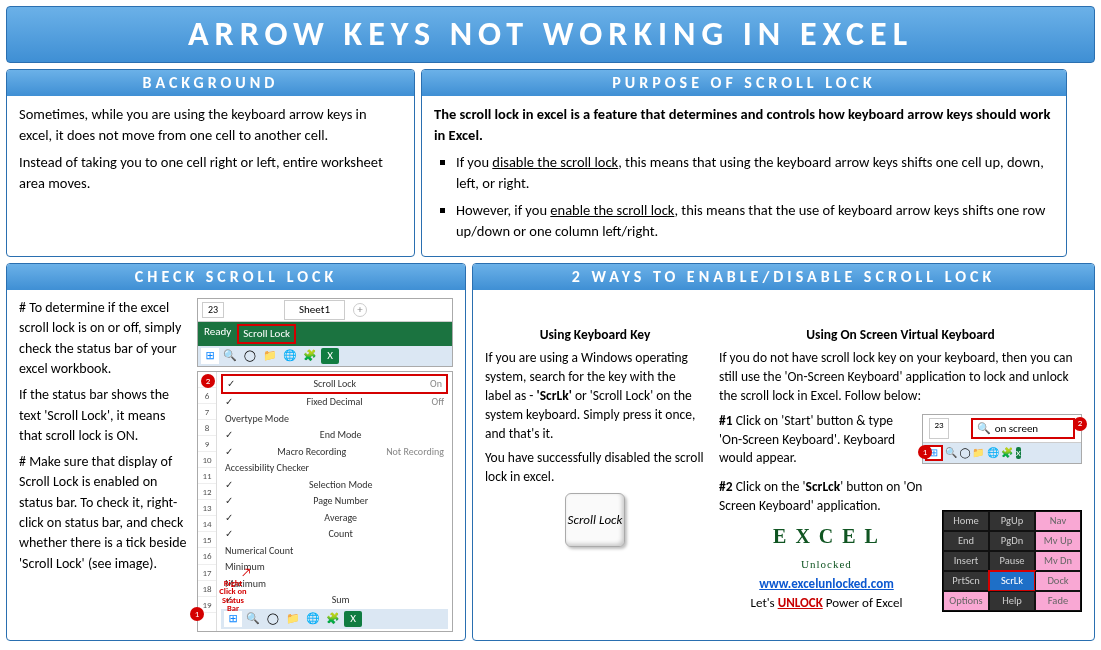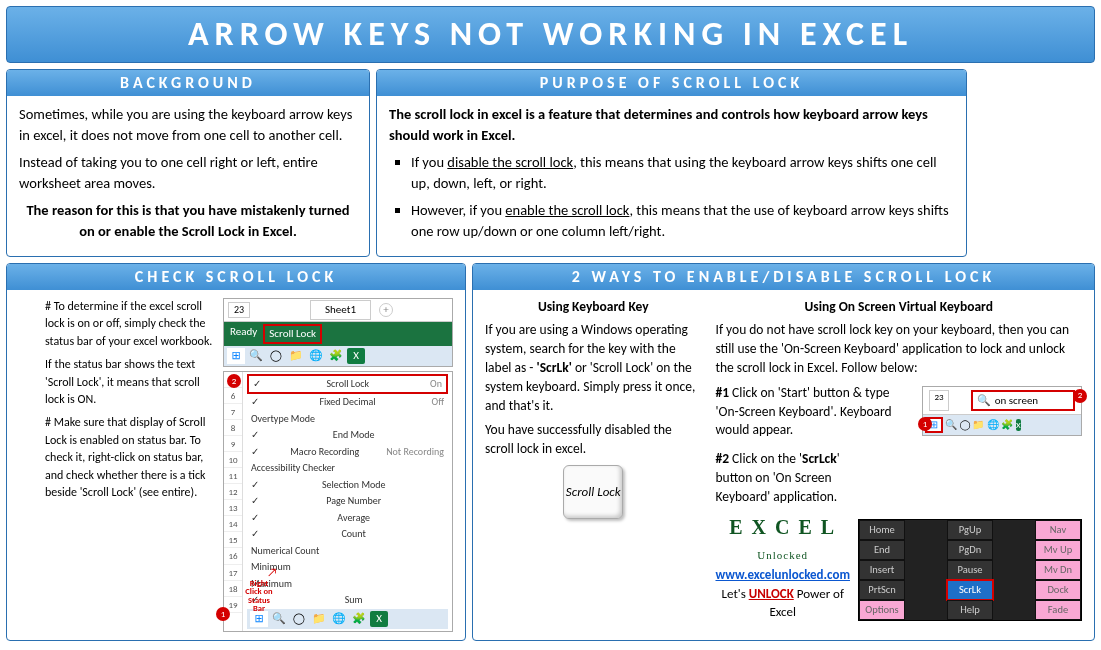--- a/index.html
+++ b/index.html
@@ -35,28 +35,28 @@
 }
 .col-body { padding: 8px 12px; font-size: 14.5px; line-height: 1.45; }
 .col-body p { margin-bottom: 6px; }
 .center-bold { font-weight: bold; text-align: center; }
 .bold { font-weight: bold; }
 .under { text-decoration: underline; }
 ul.sq { list-style: square; padding-left: 22px; }
 ul.sq li { margin-bottom: 6px; }
 
 
-#background { width: 364px; }
-#purpose { width: 591px; }
+#background { width: 409px; }
+#purpose { width: 646px; }
 #check { width: 460px; }
 #ways { width: 623px; }
 
 
 .check-flex { display:flex; gap:8px; }
-.check-text { width: 170px; font-size: 12px; margin-left: 26px; }
+.check-text { width: 170px; font-size: 14px; }
 .check-imgs { flex:1; display:flex; flex-direction:column; gap:4px; }
 
 
 .statusbar {
   border:1px solid #aaa; font-size:11px; background:#f5f5f5;
 }
 .statusbar .tabrow { display:flex; align-items:center; padding:1px 4px; background:#fff; border-bottom:1px solid #ccc;}
 .statusbar .cellnum { border:1px solid #ccc; width:22px; text-align:center; font-size:10px; margin-right:60px;}
 .statusbar .sheet { border:1px solid #ccc; padding:1px 14px; font-size:11px; background:#fff;}
 .statusbar .plus { margin-left:8px; color:#888; border:1px solid #ccc; border-radius:50%; width:14px; height:14px; line-height:12px; text-align:center; font-size:11px;}
@@ -75,41 +75,41 @@
 .ctxmenu { flex:1; padding:2px 4px; position:relative;}
 .ctxmenu .item { display:flex; justify-content:space-between; padding:1px 4px; color:#333;}
 .ctxmenu .tick::before { content:"✓"; color:#333; margin-right:4px;}
 .ctxmenu .hl { border:2px solid #d40000;}
 .badge { position:absolute; width:14px; height:14px; background:#d40000; color:#fff; border-radius:50%; font-size:9px; display:flex; align-items:center; justify-content:center;}
 .rc-label { position:absolute; bottom:18px; left:1px; color:#d40000; font-size:8.5px; font-weight:bold; line-height:1; text-align:center; width:30px;}
 .arrow-up { position:absolute; bottom:50px; left:24px; color:#d40000; font-size:12px;}
 
 
 .ways-flex { display:flex; gap:14px;}
-.ways-col { font-size:13.5px; line-height:1.4;}
+.ways-col { font-size:13.5px; line-height:1.4;margin-top:28px;}
 .ways-left { width: 220px;}
 .ways-right { flex:1;}
 .ways-title { font-weight:bold; text-align:center; margin-bottom:4px;}
 .keycap {
   width:60px; height:54px; border:1px solid #aaa; border-radius:6px;
   box-shadow: inset -2px -2px 4px rgba(0,0,0,.2), 2px 2px 3px rgba(0,0,0,.25);
   display:flex; align-items:center; justify-content:center;
   font-style:italic; font-size:13px; margin:6px auto 0; text-align:center; line-height:1.05; background:#fafafa;
 }
 
 .search-mock { border:1px solid #aaa; background:#f5f5f5; font-size:10px; margin-top:2px;}
 .search-mock .top { display:flex; justify-content:flex-end; padding:3px 6px; background:#fff; border-bottom:1px solid #ccc; position:relative;}
 .search-mock .sbox { border:2px solid #d40000; padding:1px 4px; display:flex; align-items:center; gap:4px; font-size:11px; width:104px;}
 .search-mock .b2 { position:absolute; right:-6px; top:2px;}
 .search-mock .tb { display:flex; align-items:center; gap:2px; padding:2px; background:#dbe7f3; position:relative;}
 .search-mock .b1 { position:absolute; left:-5px; top:2px;}
 
 
 .osk { background:#222; color:#ccc; font-size:10.5px; border:1px solid #000; }
-.osk .r { display:flex;gap:42px;}
+.osk .r { display:flex;}
 .osk .k { width:46px; height:20px; display:flex; align-items:center; justify-content:center; border:1px solid #111; background:#333;}
 .osk .dim { color:#666; background:#f9a8d4;}
 .osk .scrlk { background:#1e6fc7; color:#fff; outline:2px solid #d40000; outline-offset:-1px;}
 
 .logo { text-align:center; font-family: "Times New Roman", serif; font-size:18px; color:#105522; letter-spacing:2px;}
 .logo .greenX { color:#105522; font-weight:bold; font-size:20px;}
 .link { color:#0b57d0; text-align:center; font-size:13px; font-weight:bold; text-decoration:underline; display:block;}
 .tagline { text-align:center; font-size:13px;}
 .tagline .unlock { color:#c80000; font-weight:bold; text-decoration:underline;}
 </style>
@@ -117,21 +117,20 @@
 <body>
 
 <div class="main-title">ARROW KEYS NOT WORKING IN EXCEL</div>
 
 <div class="row">
   <div class="col" id="background">
     <div class="col-header">BACKGROUND</div>
     <div class="col-body">
       <p>Sometimes, while you are using the keyboard arrow keys in excel, it does not move from one cell to another cell.</p>
       <p>Instead of taking you to one cell right or left, entire worksheet area moves.</p>
-      <p class="center-bold">The reason for this is that you have mistakenly turned on or enable the Scroll Lock in Excel.</p>
     </div>
   </div>
 
   <div class="col" id="purpose">
     <div class="col-header">PURPOSE OF SCROLL LOCK</div>
     <div class="col-body">
       <p class="bold">The scroll lock in excel is a feature that determines and controls how keyboard arrow keys should work in Excel.</p>
       <ul class="sq">
         <li>
           <span>If you </span><span class="under">disable the scroll lock</span><span>, this means that using the keyboard arrow keys shifts one cell up, down, left, or right.</span>
@@ -145,21 +144,21 @@
 </div>
 
 <div class="row">
   <div class="col" id="check">
     <div class="col-header">CHECK SCROLL LOCK</div>
     <div class="col-body">
       <div class="check-flex">
         <div class="check-text">
           <p># To determine if the excel scroll lock is on or off, simply check the status bar of your excel workbook.</p>
           <p>If the status bar shows the text 'Scroll Lock', it means that scroll lock is ON.</p>
-          <p># Make sure that display of Scroll Lock is enabled on status bar. To check it, right-click on status bar, and check whether there is a tick beside 'Scroll Lock' (see entire).</p>
+          <p># Make sure that display of Scroll Lock is enabled on status bar. To check it, right-click on status bar, and check whether there is a tick beside 'Scroll Lock' (see image).</p>
         </div>
         <div class="check-imgs">
 
           <div class="statusbar">
             <div class="tabrow">
               <span class="cellnum">23</span>
               <span class="sheet">Sheet1</span>
               <span class="plus">+</span>
             </div>
             <div class="greenbar">

